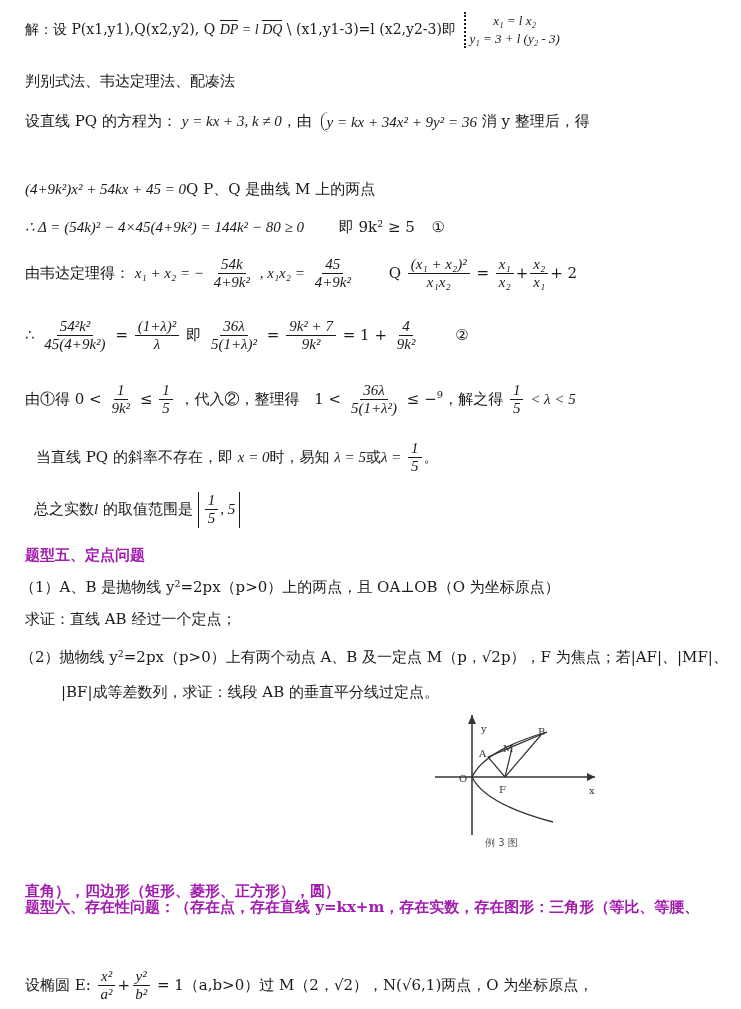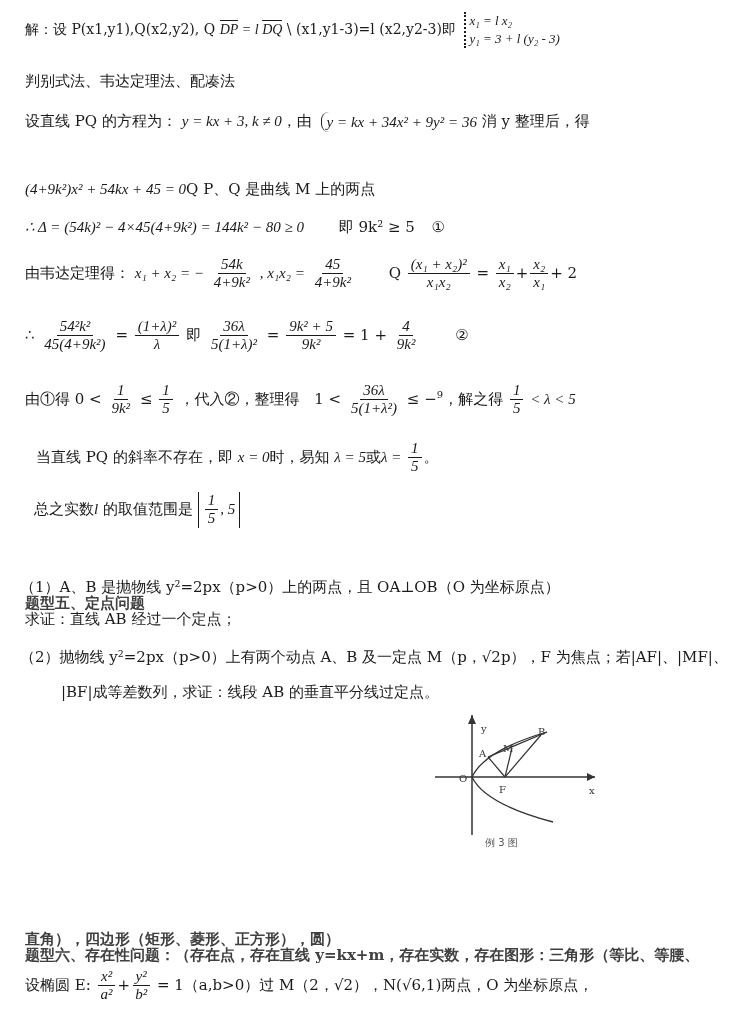--- a/index.html
+++ b/index.html
@@ -1,25 +1,25 @@
 <!DOCTYPE html>
 <html><head>
 <meta charset="utf-8">
 <style>
   html, body { margin: 0; padding: 0; background: #ffffff; }
   body { width: 741px; height: 1009px; position: relative; overflow: hidden;
          font-family: "DejaVu Serif", "Liberation Serif", serif; color: #1a1a1a; font-size: 15px; }
   .line { position: absolute; left: 25px; white-space: nowrap; }
   .math { font-family: "Liberation Serif", "DejaVu Serif", serif; font-style: italic; }
-  .red { color: #404040; font-weight: bold; margin-top: 48px; }
+  .red { color: #a21caf; font-weight: bold; }
   .frac { display: inline-flex; flex-direction: column; align-items: center; vertical-align: middle; margin: 0 2px; line-height: 1.15; }
   .frac .num { border-bottom: 1px solid #1a1a1a; padding: 0 3px; }
   .frac .den { padding: 0 3px; }
   .brace { display: inline-flex; vertical-align: middle; border-left: 1.5px solid #1a1a1a; border-radius: 8px 0 0 8px; padding-left: 5px; line-height: 1.35; margin-left: 4px; }
-  .sys2 { display: inline-flex; flex-direction: column; vertical-align: middle; line-height: 1.4; font-size: 13px; margin-left: 4px; }
+  .sys2 { display: inline-flex; flex-direction: column; vertical-align: middle; line-height: 1.4; font-size: 13px; margin-left: 4px; text-align: center; }
   sup, sub { font-size: 10px; }
   .bracket { display: inline-flex; align-items: center; vertical-align: middle; border-left: 1.5px solid #1a1a1a; border-right: 1.5px solid #1a1a1a; padding: 0 4px; }
   .bracket { border-left: 1.5px solid #1a1a1a; }
   .vec { position: relative; display: inline-block; }
   .vec::before { content: ""; position: absolute; top: -2px; left: 0; right: 0; border-top: 1px solid #1a1a1a; }
   #figure { position: absolute; left: 425px; top: 710px; }
 </style>
 </head>
 <body>
 
@@ -91,21 +91,21 @@
       <span class="num">(1+λ)²</span>
       <span class="den">λ</span>
     </span>
   <span>即</span>
   <span class="frac math">
       <span class="num">36λ</span>
       <span class="den">5(1+λ)²</span>
     </span>
   <span>=</span>
   <span class="frac math">
-      <span class="num">9k² + 5</span>
+      <span class="num">9k² + 7</span>
       <span class="den">9k²</span>
     </span>
   <span>= 1 +</span>
   <span class="frac math">
       <span class="num">4</span>
       <span class="den">9k²</span>
     </span>
   <span style="margin-left:30px;">②</span>
 </div>
 

